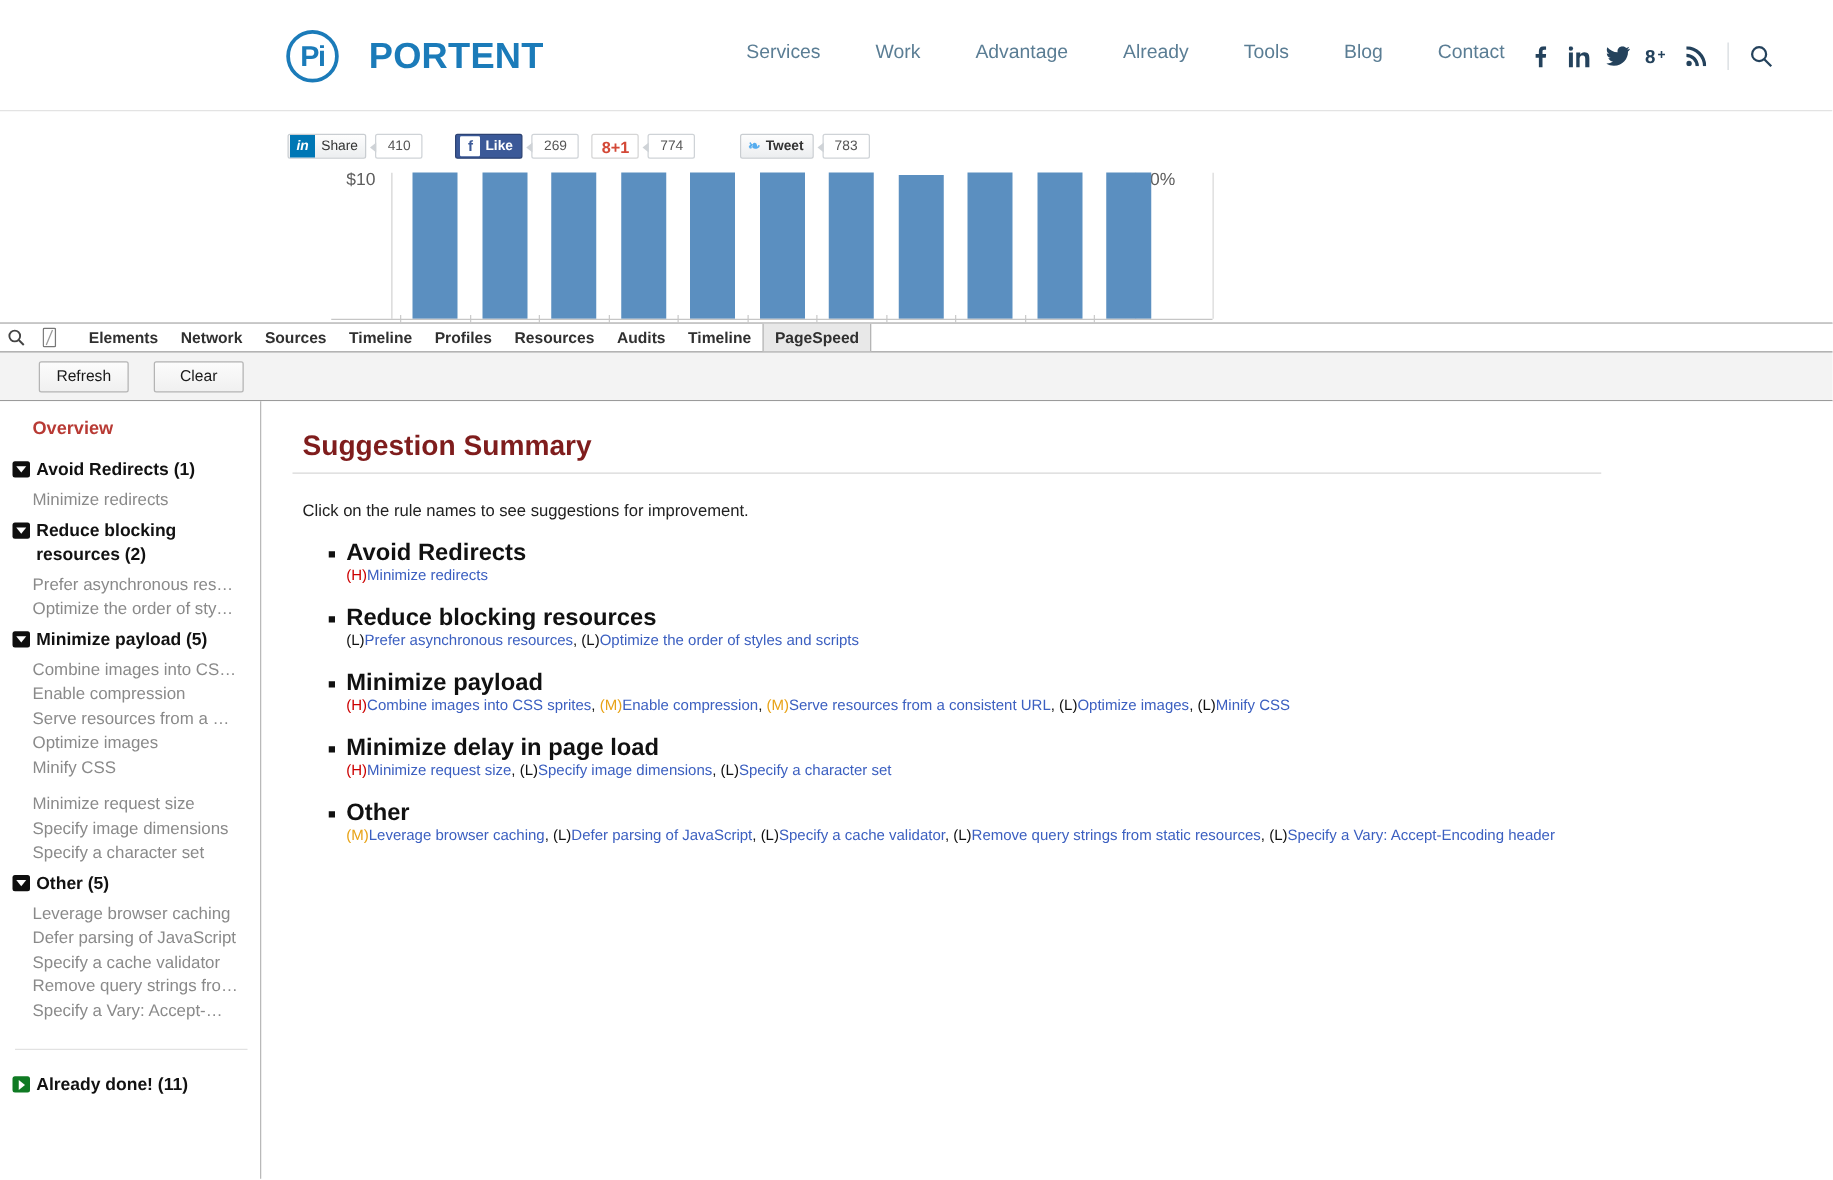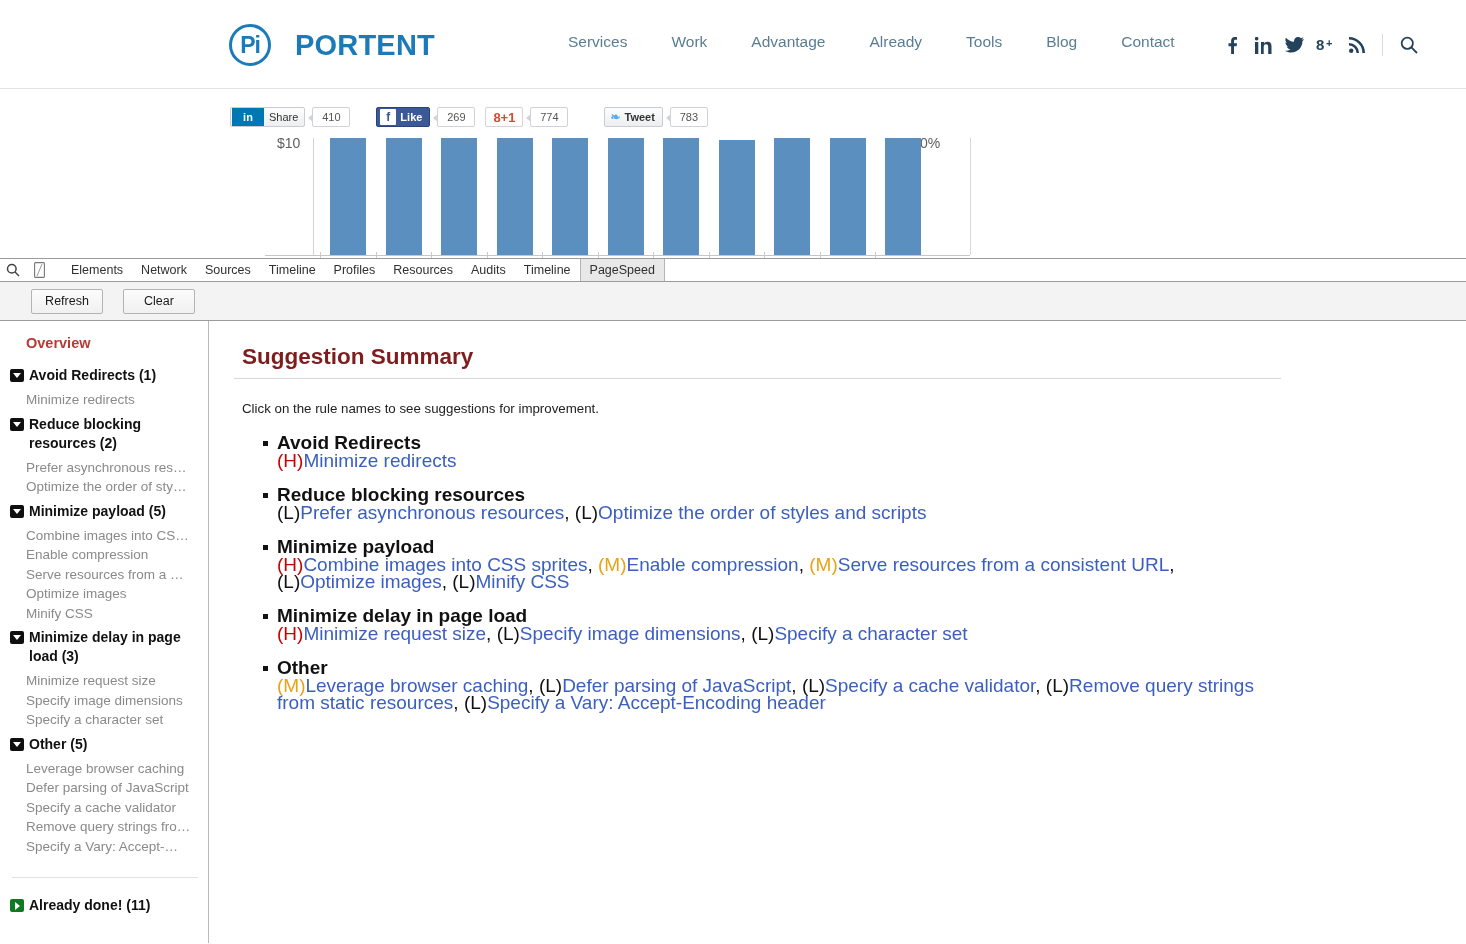--- a/index.html
+++ b/index.html
@@ -29,21 +29,21 @@
     display: flex; align-items: center; justify-content: center;
     color: #1b7bb9; font-size: 23px; font-weight: bold;
     letter-spacing: -1px; line-height: 1;
   }
   .logo-text {
     color: #1b7bb9; font-size: 29px; font-weight: bold;
     letter-spacing: 0.2px;
   }
 
   .main-nav {
-    position: absolute; left: 546px; top: 33px;
+    position: absolute; left: 575px; top: 33px;
     display: flex; align-items: flex-end; gap: 0;
   }
   .main-nav a {
     color: #5a7d94; font-size: 15.5px; text-decoration: none;
     padding: 0 22px; white-space: nowrap;
   }
 
   .social-row {
     position: absolute; right: 42px; top: 33px;
     display: flex; align-items: center; gap: 0;
@@ -62,22 +62,22 @@
     display: flex; align-items: center;
   }
   .share-bar.abs { position: absolute; }
   .btn-li {
     display: flex; align-items: center;
     height: 20px; border: 1px solid #c9cdd1; border-radius: 2px;
     background: linear-gradient(#fdfdfd,#eceef0);
     font-size: 11px; color: #333; padding-right: 6px;
   }
   .btn-li .ic {
-    width: 32px; height: 18px; background: #0077b5; color: #fff;
-    font-size: 11px; font-weight: bold; 
+    width: 20px; height: 18px; background: #0077b5; color: #fff;
+    font-size: 11px; font-weight: bold; font-style: italic;
     display: flex; align-items: center; justify-content: center;
     margin: 0 5px 0 1px;
   }
   .count-bubble {
     position: relative;
     height: 20px; min-width: 38px;
     border: 1px solid #cfd3d7; border-radius: 2px; background: #fff;
     font-size: 11px; color: #555;
     display: flex; align-items: center; justify-content: center;
     margin-left: 7px; padding: 0 6px;
@@ -167,20 +167,21 @@
   .dt-icon {
     width: 26px; height: 22px;
     display: flex; align-items: center; justify-content: center;
     color: #5a5a5a;
   }
   .dt-tabs { display: flex; align-items: stretch; height: 22px; margin-left: 10px; }
   .dt-tab {
     padding: 0 9px; font-size: 12.5px; color: #303030;
     display: flex; align-items: center; height: 22px;
     font-family: "Liberation Sans", sans-serif;
+    font-weight: bold;
   }
   .dt-tab.active {
     background: #e8e8e8;
     border-left: 1px solid #b5b5b5;
     border-right: 1px solid #b5b5b5;
   }
   .dt-toolbar {
     height: 39px; background: #f3f3f3;
     border-bottom: 1px solid #9b9b9b;
     display: flex; align-items: center; padding-left: 31px; gap: 20px;
@@ -268,21 +269,21 @@
   .ps-list { margin: 18px 0 0 0; padding: 0; list-style: none; }
   .ps-li { position: relative; padding-left: 44px; margin-bottom: 17px; }
   .ps-li::before {
     content: ""; position: absolute; left: 30px; top: 7px;
     width: 5px; height: 5px; background: #111;
   }
   .ps-rule {
     font-size: 19px; font-weight: bold; color: #111; line-height: 17px;
   }
   .ps-sugg {
-    font-size: 19px; color: #111; line-height: 17px; margin-top: 1px;
+    font-size: 12px; color: #111; line-height: 17px; margin-top: 1px;
     max-width: 980px;
   }
   .ps-sugg a { color: #3b5fc0; text-decoration: none; }
   .pri-H { color: #cc0000; }
   .pri-M { color: #e8a317; }
   .pri-L { color: #111; }
 </style>
 </head>
 <body>
 
@@ -487,26 +488,20 @@
             </div>
             <div class="ps-spacer8"></div>
             <div class="ps-item">Combine images into CS…</div>
             <div class="ps-item">Enable compression</div>
             <div class="ps-item">Serve resources from a …</div>
             <div class="ps-item">Optimize images</div>
             <div class="ps-item">Minify CSS</div>
             <div class="ps-spacer8"></div>
           </div>
           <div class="ps-group">
-            <div class="ps-group-head">
-              <span class="tri-box">
-                <span class="tri-down"></span>
-              </span>
-              <span class="ps-group-title">Minimize delay in page load (3)</span>
-            </div>
             <div class="ps-spacer8"></div>
             <div class="ps-item">Minimize request size</div>
             <div class="ps-item">Specify image dimensions</div>
             <div class="ps-item">Specify a character set</div>
             <div class="ps-spacer8"></div>
           </div>
           <div class="ps-group">
             <div class="ps-group-head">
               <span class="tri-box">
                 <span class="tri-down"></span>

